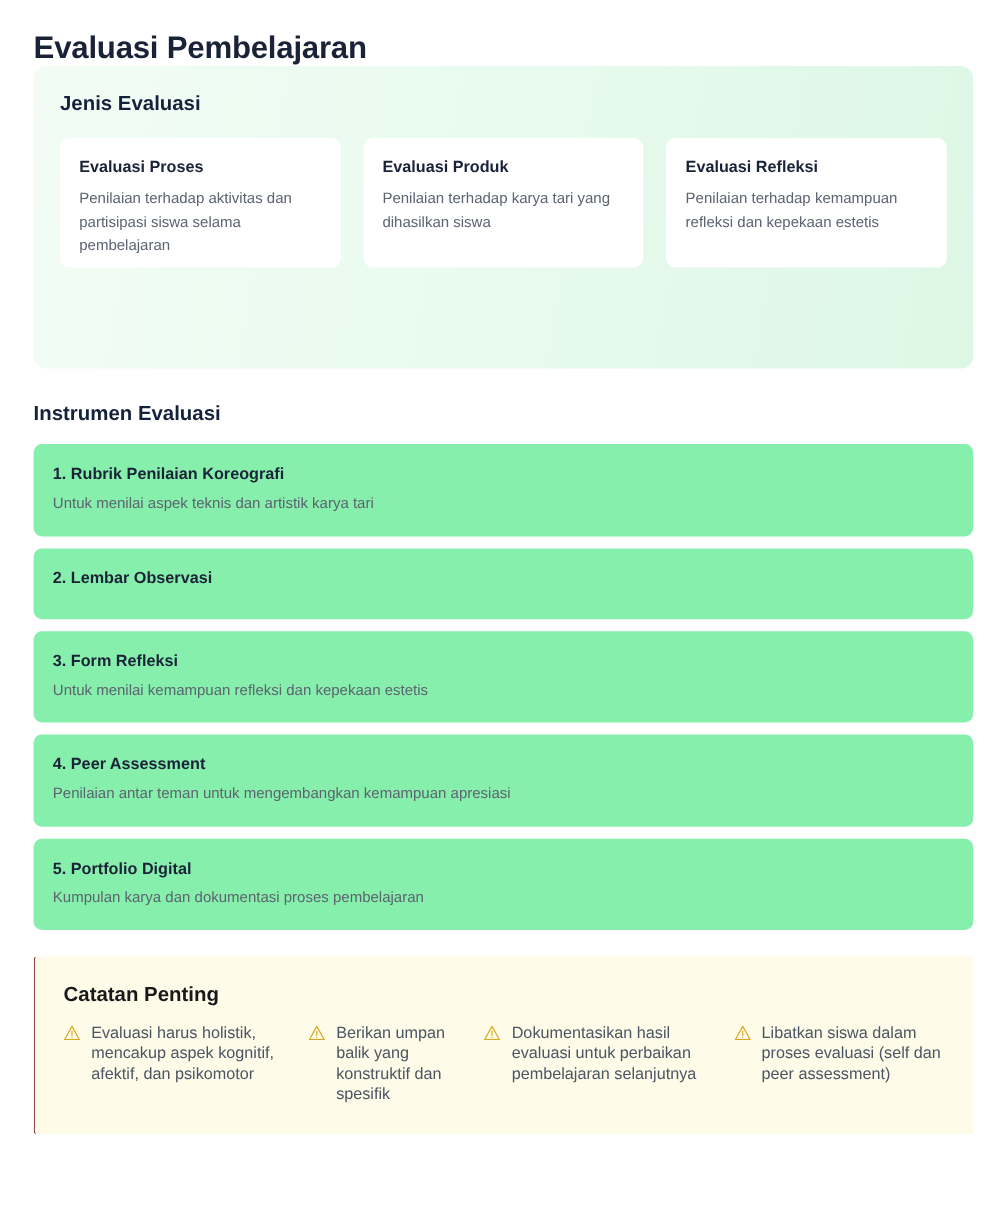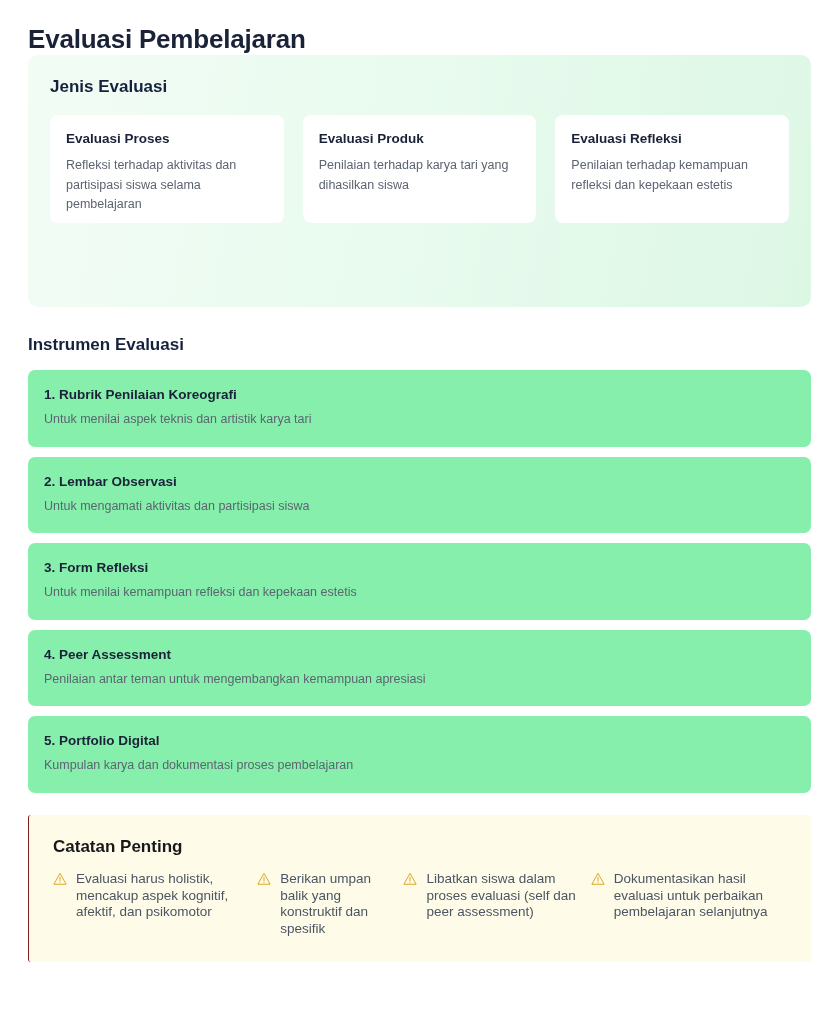--- a/index.html
+++ b/index.html
@@ -156,21 +156,21 @@
 
   <h1 class="page-title">Evaluasi Pembelajaran</h1>
 
   <section class="jenis-panel">
     <h2 class="jenis-title">Jenis Evaluasi</h2>
 
     <div class="jenis-cards">
 
       <div class="jenis-card">
         <div class="jenis-card-title">Evaluasi Proses</div>
-        <div class="jenis-card-desc">Refleksi terhadap aktivitas dan partisipasi siswa selama pembelajaran</div>
+        <div class="jenis-card-desc">Penilaian terhadap aktivitas dan partisipasi siswa selama pembelajaran</div>
       </div>
 
       <div class="jenis-card">
         <div class="jenis-card-title">Evaluasi Produk</div>
         <div class="jenis-card-desc">Penilaian terhadap karya tari yang dihasilkan siswa</div>
       </div>
 
       <div class="jenis-card">
         <div class="jenis-card-title">Evaluasi Refleksi</div>
         <div class="jenis-card-desc">Penilaian terhadap kemampuan refleksi dan kepekaan estetis</div>
@@ -183,21 +183,20 @@
 
   <div class="instrumen-list">
 
     <div class="instrumen-item">
       <div class="instrumen-item-title">1. Rubrik Penilaian Koreografi</div>
       <div class="instrumen-item-desc">Untuk menilai aspek teknis dan artistik karya tari</div>
     </div>
 
     <div class="instrumen-item">
       <div class="instrumen-item-title">2. Lembar Observasi</div>
-      <div class="instrumen-item-desc">Untuk mengamati aktivitas dan partisipasi siswa</div>
     </div>
 
     <div class="instrumen-item">
       <div class="instrumen-item-title">3. Form Refleksi</div>
       <div class="instrumen-item-desc">Untuk menilai kemampuan refleksi dan kepekaan estetis</div>
     </div>
 
     <div class="instrumen-item">
       <div class="instrumen-item-title">4. Peer Assessment</div>
       <div class="instrumen-item-desc">Penilaian antar teman untuk mengembangkan kemampuan apresiasi</div>
@@ -232,28 +231,28 @@
         </svg>
         <span>Berikan umpan balik yang konstruktif dan spesifik</span>
       </li>
 
       <li class="catatan-item">
         <svg class="warn-icon" viewBox="0 0 16 16">
           <path d="M8 1.5 L15 14 L1 14 Z" fill="none" stroke="#d9a520" stroke-width="1.1" stroke-linejoin="round"></path>
           <line x1="8" y1="6" x2="8" y2="10.2" stroke="#d9a520" stroke-width="1.1" stroke-linecap="round"></line>
           <circle cx="8" cy="12" r="0.6" fill="#d9a520"></circle>
         </svg>
+        <span>Dokumentasikan hasil evaluasi untuk perbaikan pembelajaran selanjutnya</span>
+      </li>
+
+      <li class="catatan-item">
+        <svg class="warn-icon" viewBox="0 0 16 16">
+          <path d="M8 1.5 L15 14 L1 14 Z" fill="none" stroke="#d9a520" stroke-width="1.1" stroke-linejoin="round"></path>
+          <line x1="8" y1="6" x2="8" y2="10.2" stroke="#d9a520" stroke-width="1.1" stroke-linecap="round"></line>
+          <circle cx="8" cy="12" r="0.6" fill="#d9a520"></circle>
+        </svg>
         <span>Libatkan siswa dalam proses evaluasi (self dan peer assessment)</span>
-      </li>
-
-      <li class="catatan-item">
-        <svg class="warn-icon" viewBox="0 0 16 16">
-          <path d="M8 1.5 L15 14 L1 14 Z" fill="none" stroke="#d9a520" stroke-width="1.1" stroke-linejoin="round"></path>
-          <line x1="8" y1="6" x2="8" y2="10.2" stroke="#d9a520" stroke-width="1.1" stroke-linecap="round"></line>
-          <circle cx="8" cy="12" r="0.6" fill="#d9a520"></circle>
-        </svg>
-        <span>Dokumentasikan hasil evaluasi untuk perbaikan pembelajaran selanjutnya</span>
       </li>
 
     </ul>
   </section>
 
 </div>
 
 </body></html>

